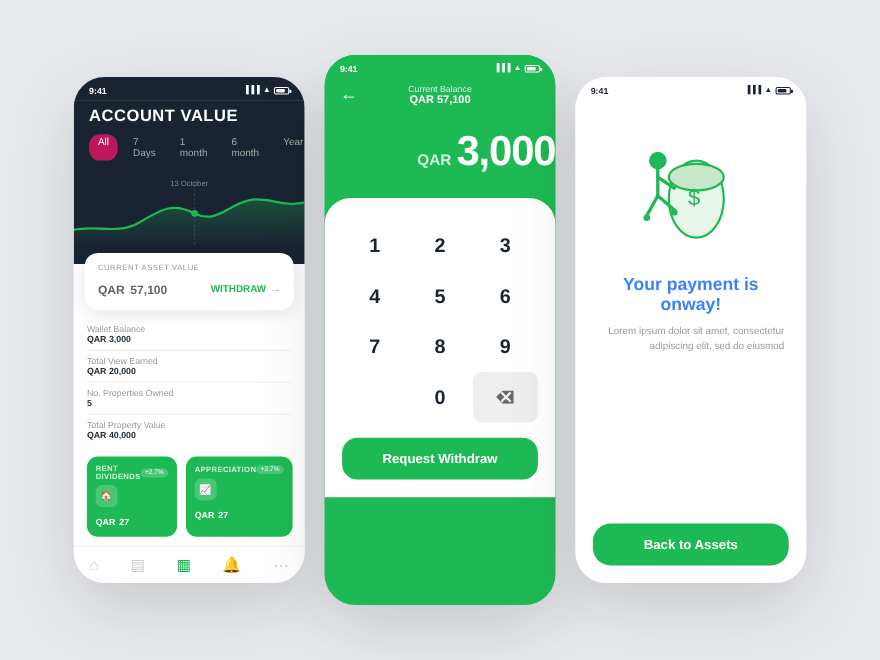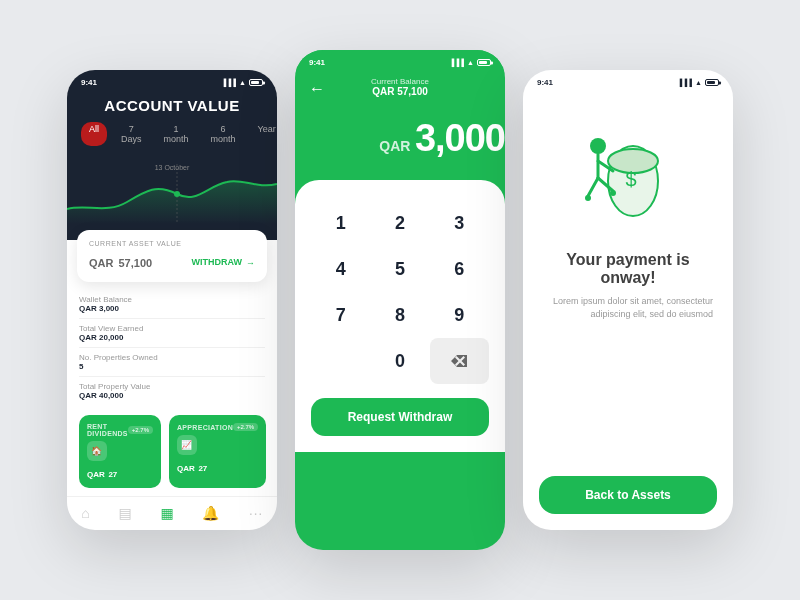--- a/index.html
+++ b/index.html
@@ -40,21 +40,20 @@
       display: flex;
       justify-content: space-between;
       align-items: center;
       padding: 8px 14px 4px;
       background: #1a2332;
     }
 
     .phone-1 .top-section {
       background: #1a2332;
       padding: 6px 14px 14px;
-      text-align: center;
     }
 
     .account-value-title {
       color: #fff;
       font-size: 15px;
       font-weight: 800;
       letter-spacing: 0.5px;
       margin-bottom: 8px;
     }
 
@@ -65,21 +64,21 @@
 
     .filter-tab {
       padding: 2px 8px;
       border-radius: 10px;
       font-size: 9px;
       color: #aaa;
       cursor: pointer;
     }
 
     .filter-tab.active {
-      background: #b91c1c;
+      background: #be185d;
       color: #fff;
     }
 
     .chart-area {
       background: #1a2332;
       height: 80px;
       position: relative;
       padding: 4px 0;
     }
 
@@ -415,21 +414,21 @@
 
     .payment-content {
       padding: 0 20px;
       text-align: center;
       flex: 1;
     }
 
     .payment-title {
       font-size: 16px;
       font-weight: 800;
-      color: #404040;
+      color: #3b82f6;
       margin-bottom: 8px;
     }
 
     .payment-desc {
       font-size: 9px;
       color: #999;
       line-height: 1.4;
       text-align: right;
     }
 

